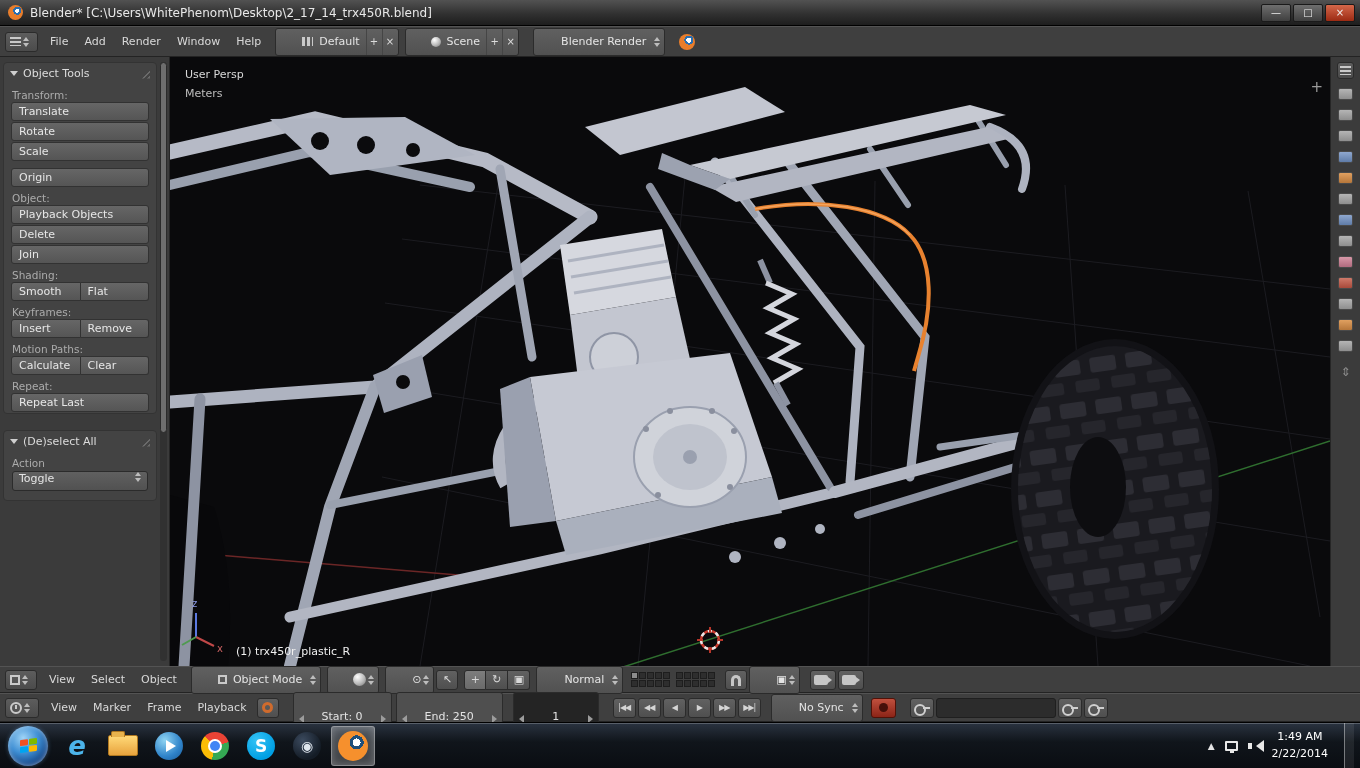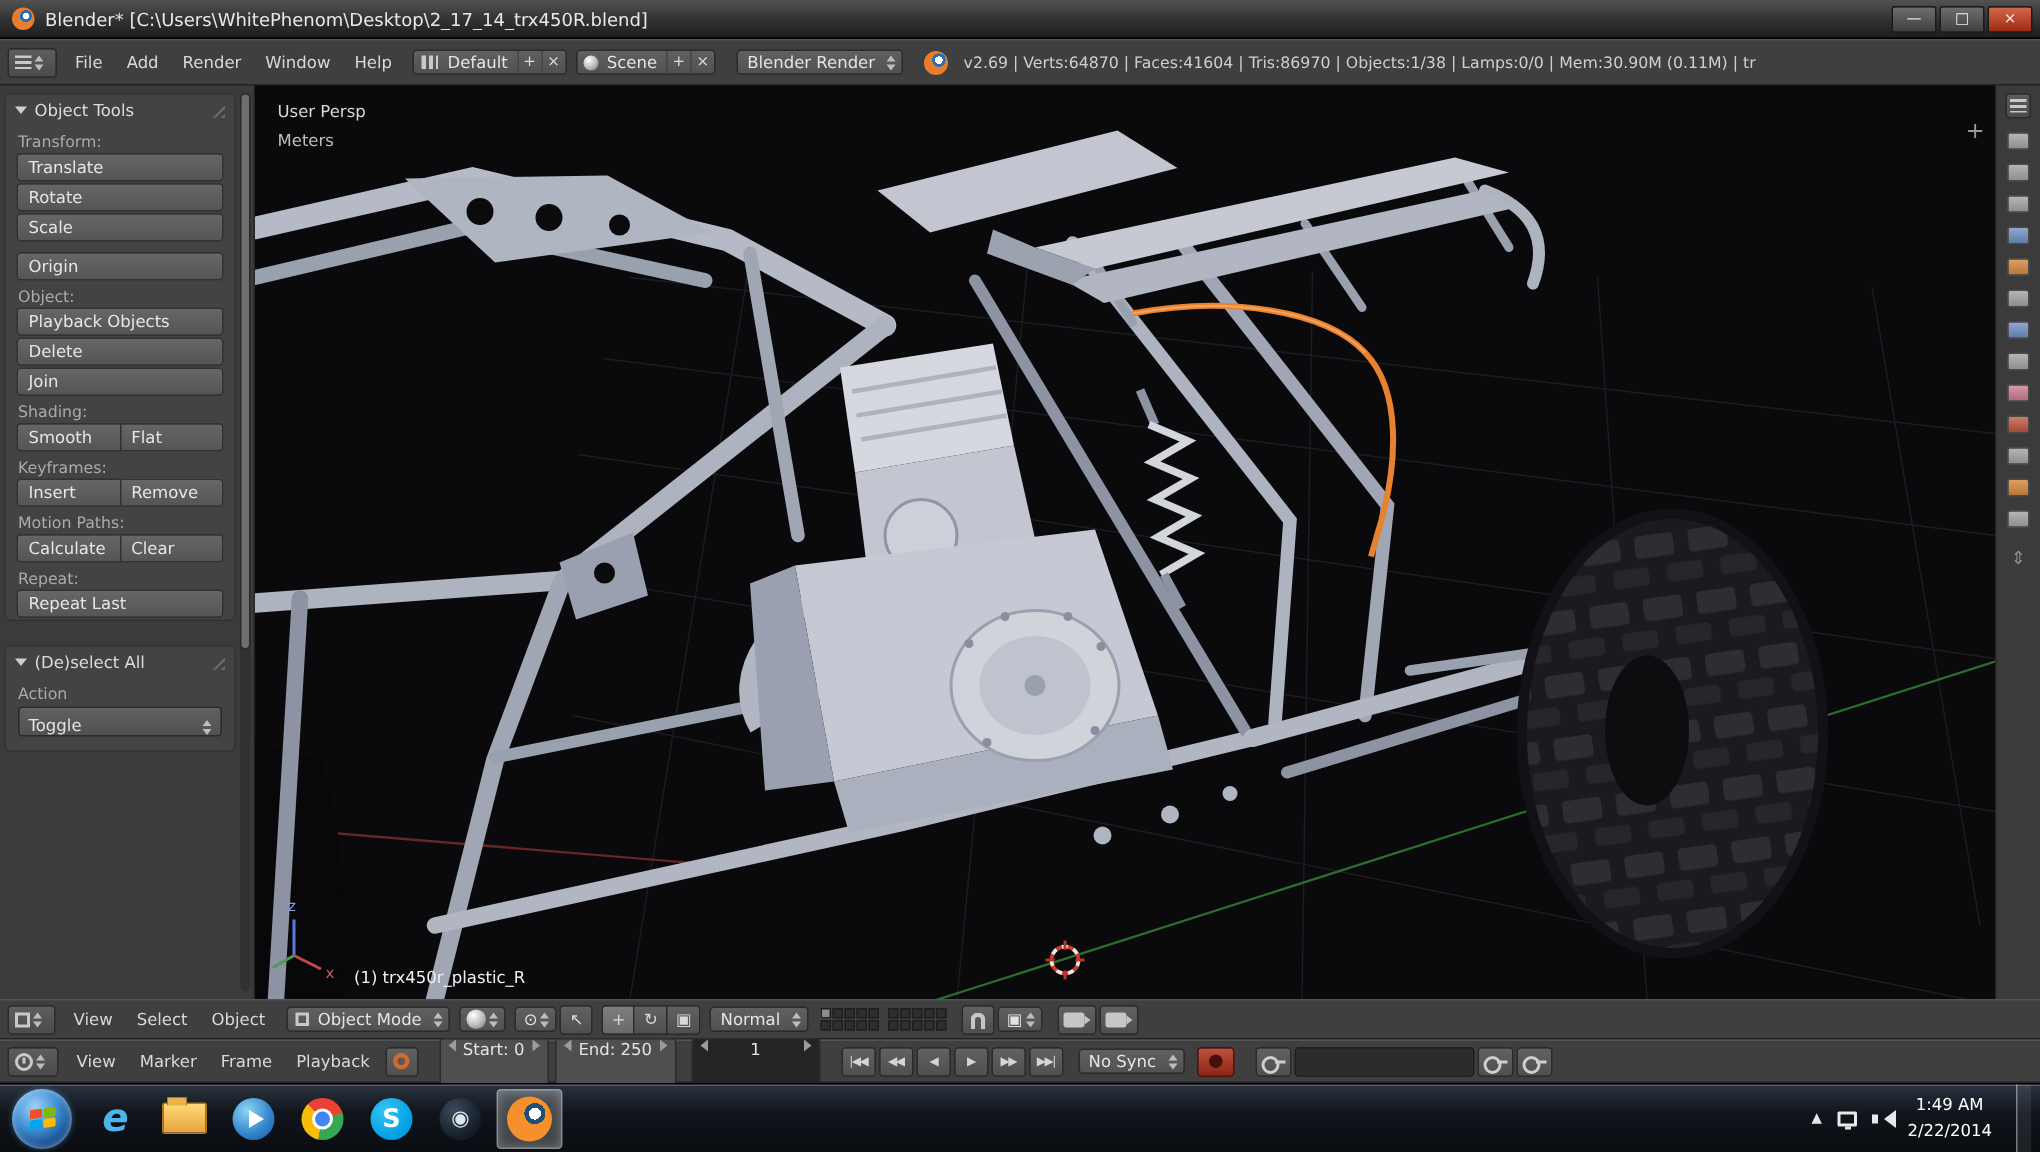--- a/index.html
+++ b/index.html
@@ -23,23 +23,23 @@
   
   .bar { display:flex; align-items:center; padding:0 5px; background:#3f3f3f;
     border-top:1px solid #535353; border-bottom:1px solid #232323;
     font-size:11px; color:#d9d9d9; }
   .infobar { height:31px; }
   .v3d { height:27px; }
   .tl  { height:29px; }
   .menu { padding:0 8px; color:#d9d9d9; white-space:nowrap; }
   .edbtn { display:inline-flex; align-items:center; height:20px; padding:0 4px; margin-right:4px;
     background:linear-gradient(#5d5d5d,#4b4b4b); border:1px solid #2b2b2b; border-radius:3px; }
-  .combo { display:inline-flex; align-items:center; height:17px; margin-left:6px;
+  .combo { display:inline-flex; align-items:center; height:28px; margin-left:6px;
     background:linear-gradient(#606060,#515151); border:1px solid #2b2b2b; border-radius:3px;
-    color:#e4e4e4; white-space:nowrap; }
+    color:#e4e4e4; white-space:nowrap;padding-left:21px; }
   .combo-text { padding:0 6px; }
   .combo-btn { width:16px; height:100%; display:flex; align-items:center; justify-content:center;
     border-left:1px solid #454545; font-size:10px; color:#dcdcdc; }
   .dd { display:inline-flex; flex-direction:column; gap:2px; margin:0 4px 0 2px; }
   .dd::before { content:""; border:3px solid transparent; border-top:0; border-bottom:4px solid #bdbdbd; }
   .dd::after  { content:""; border:3px solid transparent; border-bottom:0; border-top:4px solid #bdbdbd; }
   .sqbtn { min-width:22px; height:20px; margin-left:2px; padding:0 3px;
     display:inline-flex; align-items:center; justify-content:center;
     background:linear-gradient(#616161,#4f4f4f); border:1px solid #2b2b2b; border-radius:3px;
     color:#d9d9d9; font-size:11px; }
@@ -74,21 +74,21 @@
   .icon-key::before { content:""; position:absolute; left:0; top:1px; width:8px; height:8px;
     border:2px solid #cfcfcf; border-radius:50%; }
   .icon-key::after { content:""; position:absolute; left:9px; top:4px; width:7px; height:2px;
     background:#cfcfcf; box-shadow:3px 2px 0 -1px #cfcfcf; }
 
   .layers { display:inline-flex; gap:6px; margin-left:8px; }
   .lgrid { display:grid; grid-template-columns:repeat(5,7px); grid-auto-rows:7px; gap:1px; }
   .lgrid i { background:#2e2e2e; border:1px solid #1e1e1e; }
   .lgrid i.on { background:#8c8c8c; }
 
-  .numfield { display:inline-flex; align-items:flex-start; gap:5px; height:32px; margin-left:4px;
+  .numfield { display:inline-flex; align-items:flex-end; gap:18px; height:32px; margin-left:4px;
     padding:0 5px; background:#4f4f4f; border:1px solid #2b2b2b; border-radius:3px; color:#e3e3e3; }
   .numfield.frame { background:#242424; min-width:86px; justify-content:space-between; margin-left:10px; }
   .arr { width:0; height:0; border:4px solid transparent; }
   .arr.l { border-left:0; border-right:5px solid #9c9c9c; }
   .arr.r { border-right:0; border-left:5px solid #9c9c9c; }
   .transbtn { width:23px; height:20px; margin-left:2px; display:inline-flex; align-items:center;
     justify-content:center; font-size:8px; letter-spacing:-1px; color:#d5d5d5;
     background:linear-gradient(#616161,#4f4f4f); border:1px solid #2b2b2b; border-radius:3px; }
   .recbtn { width:25px; height:20px; margin-left:8px; display:inline-flex; align-items:center;
     justify-content:center; background:linear-gradient(#c0503e,#8c2417);
@@ -115,21 +115,21 @@
     background:repeating-linear-gradient(135deg,#6a6a6a 0 1.5px, rgba(0,0,0,0) 1.5px 4px); }
   .sec-label { color:#ababab; font-size:10.5px; margin:5px 8px 1px; }
   .tbtn { display:block; margin:1px 7px; height:19px; line-height:17px; padding:0 7px;
     background:linear-gradient(#666666,#555555); border:1px solid #323232; border-radius:3px;
     color:#e6e6e6; white-space:nowrap; overflow:hidden; }
   .tbtn.gap { margin-top:7px; }
   .btn-row { display:flex; margin:1px 7px; }
   .btn-row .tbtn { flex:1; margin:0; border-radius:0; border-left-width:0; }
   .btn-row .tbtn:first-child { border-radius:3px 0 0 3px; border-left-width:1px; }
   .btn-row .tbtn:last-child { border-radius:0 3px 3px 0; }
-  .tcombo { display:flex; align-items:flex-end; justify-content:space-between; height:20px;
+  .tcombo { display:flex; align-items:flex-start; justify-content:space-between; height:20px;
     margin:2px 8px 9px; padding:0 2px 0 6px; background:linear-gradient(#606060,#515151);
     border:1px solid #2b2b2b; border-radius:3px; color:#e4e4e4; }
   .vscroll { position:absolute; right:2px; top:5px; bottom:5px; width:7px;
     background:#313131; border-radius:4px; }
   .vthumb { position:absolute; left:0; right:0; top:0; height:62%;
     background:#6e6e6e; border:1px solid #2a2a2a; border-radius:4px; }
 
   
   .viewport { position:relative; width:1160px; height:100%; background:#0a0a0c; overflow:hidden; }
   .vp-svg { position:absolute; left:0; top:0; }
@@ -236,21 +236,20 @@
       <span class="icon-sphere" style="width:10px;height:10px"></span>
       <span class="combo-text">Scene</span>
       <span class="combo-btn">+</span>
       <span class="combo-btn">×</span>
     </div>
     <div class="combo" style="margin-left:14px">
       <span class="combo-text">Blender Render</span>
       <span class="dd"></span>
     </div>
     <span class="blender-logo"></span>
-    <span class="stats">v2.69 | Verts:64870 | Faces:41604 | Tris:86970 | Objects:1/38 | Lamps:0/0 | Mem:30.90M (0.11M) | tr</span>
   </div>
 
   <div class="main">
 
     <div class="toolshelf">
       <div class="panel clipped">
         <div class="panel-header">
           <span class="tri"></span>
           <span>Object Tools</span>
           <span class="grip"></span>

